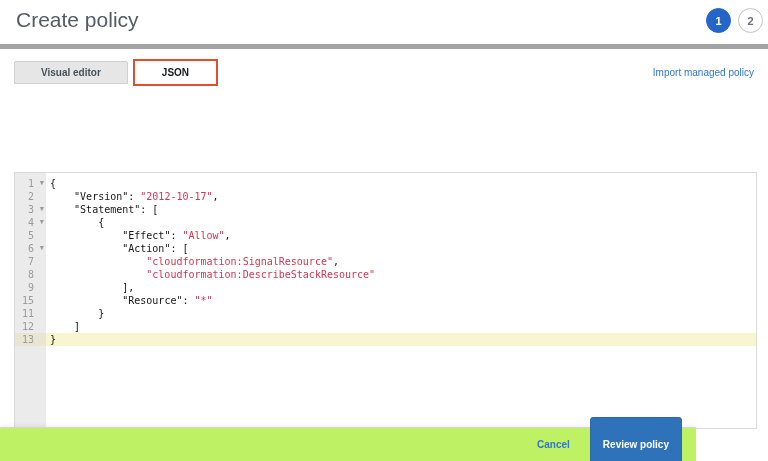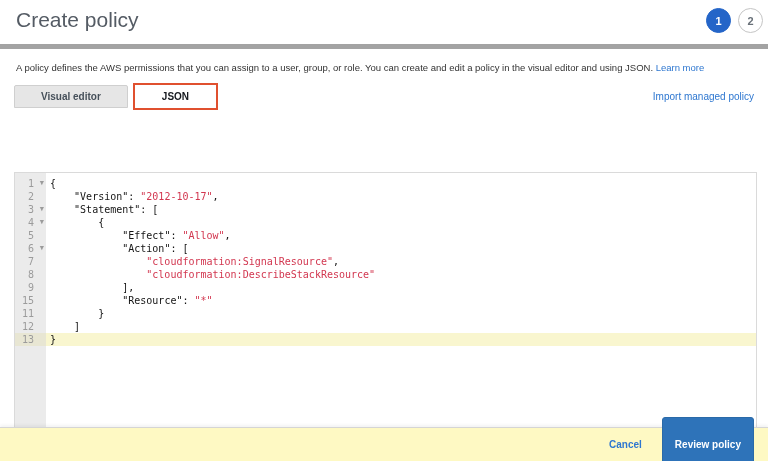--- a/index.html
+++ b/index.html
@@ -34,42 +34,41 @@
   .gutter-cell{position:relative;height:13px;padding-right:12px;cursor:pointer;}
   .gutter-cell .fold{position:absolute;right:2px;top:0;font-size:7px;color:#9b9b9b;}
   .gutter-cell.active-gutter{background:#e8e6d3;}
   .code{flex:1;padding-top:4px;cursor:text;}
   .code-line{height:13px;white-space:pre;padding-left:4px;color:#141414;}
   .code-line.active{background:#f9f6cf;}
   .indent{display:inline-block;width:4ch;box-sizing:border-box;}
   .indent.guide{border-left:1px dotted #d9d9d9;}
   .red{color:#d2364f;}
   
-  .footer{position:absolute;left:0;bottom:0;width:768px;height:33px;background:#fef9c3;
+  .footer{position:absolute;left:0;bottom:0;width:696px;height:33px;background:#bef264;
           border-top:1px solid #d5d5d5;box-shadow:0 -2px 3px rgba(0,0,0,0.05);
           display:flex;align-items:center;justify-content:flex-end;}
   .cancel-link{font-size:10px;font-weight:700;margin-right:20px;}
   .review-btn{margin-right:14px;background:#2e73b9;border:1px solid #2a6aa8;color:#fff;
               font-family:"Liberation Sans",sans-serif;font-size:10px;font-weight:700;
               padding:21px 12px;border-radius:3px;cursor:pointer;}
 </style>
 </head>
 <body>
 
 <div class="page">
 
   <div class="header">
     <div class="page-title">Create policy</div>
     <div class="steps">
       <div class="step active">1</div>
       <div class="step inactive">2</div>
     </div>
   </div>
 
-  <div class="description"><span>A policy defines the AWS permissions that you can assign to a user, group, or role. You can create and edit a policy in the visual editor and using JSON. </span><a class="link">Learn more</a></div>
 
 
   <div class="tabs-row">
     <div class="tab tab-visual">Visual editor</div>
     <div class="tab tab-json">JSON</div>
     <a class="link import-link">Import managed policy</a>
   </div>
 
   <div class="editor">
     <div class="gutter" id="gutter">

